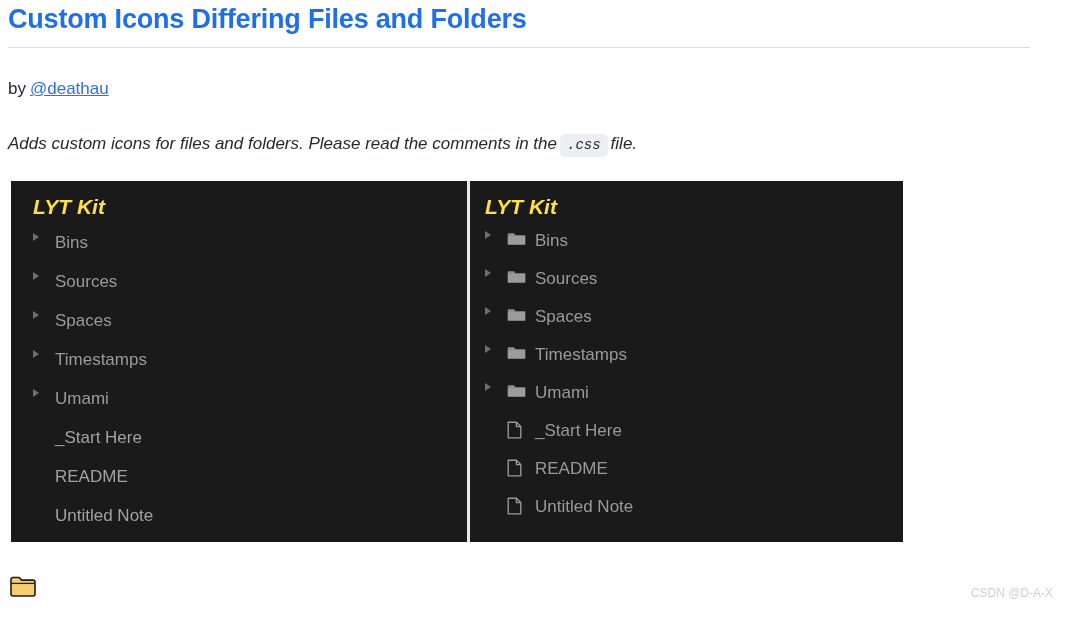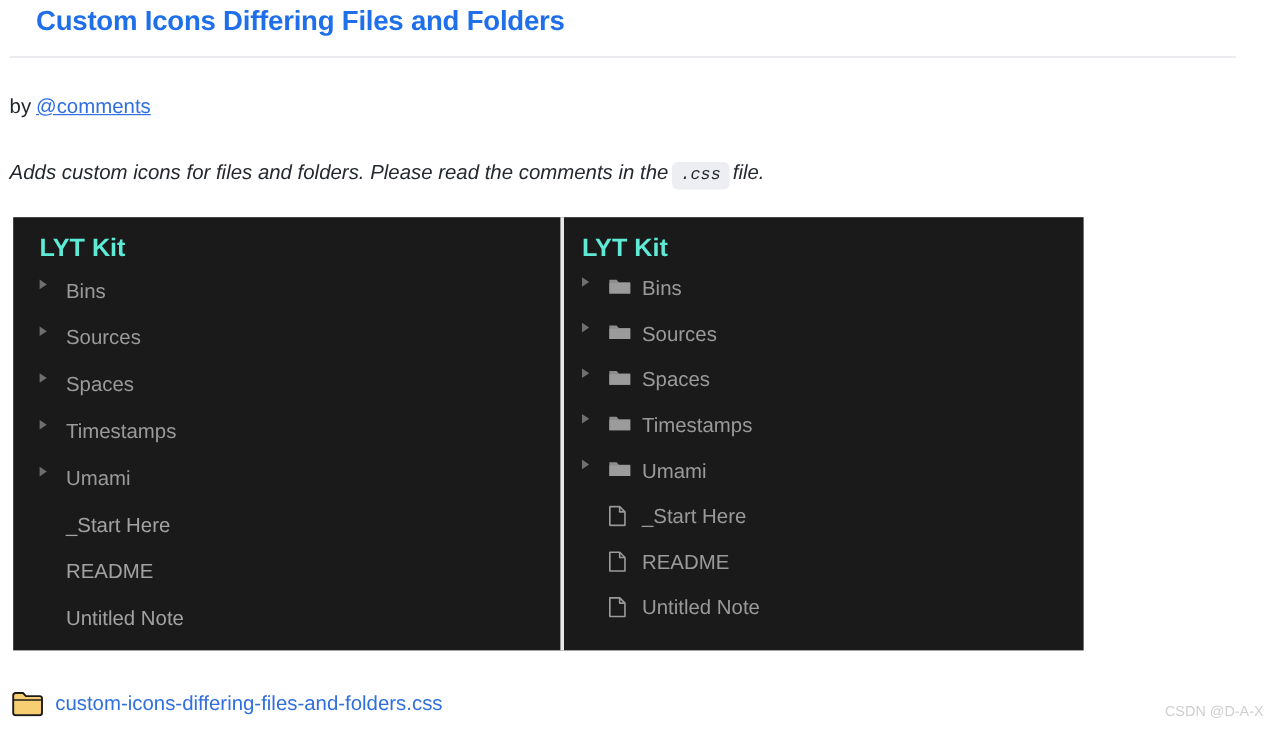--- a/index.html
+++ b/index.html
@@ -14,26 +14,25 @@
     color: #2b2b2b;
     position: relative;
     overflow: hidden;
   }
 
   
   .page-title {
     position: absolute;
     left: 8px;
     top: 4px;
-    font-size: 23px;
+    font-size: 27px;
     font-weight: 700;
     color: #1f6feb;
     letter-spacing: -0.2px;
     white-space: nowrap;
-    margin-left: 22px;
   }
   .title-rule {
     position: absolute;
     left: 8px;
     top: 47px;
     width: 1022px;
     height: 1px;
     background: #dcdfe4;
   }
 
@@ -92,22 +91,23 @@
     background: #e8e8e8;
     height: 100%;
     flex: none;
   }
   .panel-right { width: 433px; }
 
   .panel-header {
     position: absolute;
     font-size: 21px;
     font-weight: 700;
-    color: #5eead4;
-    white-space: nowrap;
+    color: #fde047;
+    white-space: nowrap;
+    font-style: italic;
   }
   .panel-left .panel-header  { left: 22px; top: 14px; }
   .panel-right .panel-header { left: 15px; top: 14px; }
 
   .tree {
     position: absolute;
     left: 0;
     right: 0;
   }
   .panel-left .tree  { top: 52px; left: 22px; }
@@ -178,21 +178,21 @@
     white-space: nowrap;
   }
 </style>
 </head>
 <body>
 
 <div class="page-title">Custom Icons Differing Files and Folders</div>
 <div class="title-rule"></div>
 
 <div class="byline">
-  <span>by</span><a class="author" href="#">@comments</a>
+  <span>by</span><a class="author" href="#">@deathau</a>
 </div>
 
 <div class="description">
   <span>Adds custom icons for files and folders. Please read the comments in the</span><span class="code-chip">.css</span><span>file.</span>
 </div>
 
 <div class="panels">
 
   <div class="panel panel-left">
     <div class="panel-header">LYT Kit</div>
@@ -354,16 +354,15 @@
 
 </div>
 
 <div class="file-link-row">
   <span>
     <svg class="folder-badge" width="26" height="21" viewBox="0 0 26 21" xmlns="http://www.w3.org/2000/svg">
       <path d="M1 3.5 a2 2 0 0 1 2-2 h6.2 l2.4 2.6 H23 a2 2 0 0 1 2 2 V18 a2 2 0 0 1 -2 2 H3 a2 2 0 0 1 -2 -2 Z" fill="#f7cf72" stroke="#1c1c1c" stroke-width="1.6" stroke-linejoin="round"></path>
       <path d="M1.6 7.4 H24.4" stroke="#1c1c1c" stroke-width="1.3"></path>
     </svg>
   </span>
-  <a class="file-link" href="#">custom-icons-differing-files-and-folders.css</a>
 </div>
 
 <div class="watermark">CSDN @D-A-X</div>
 
 </body></html>

